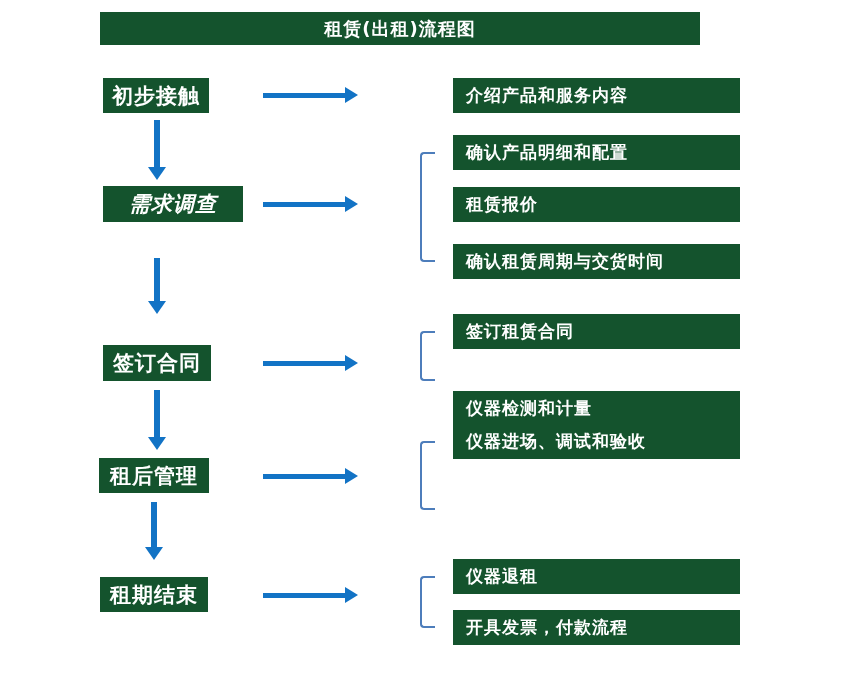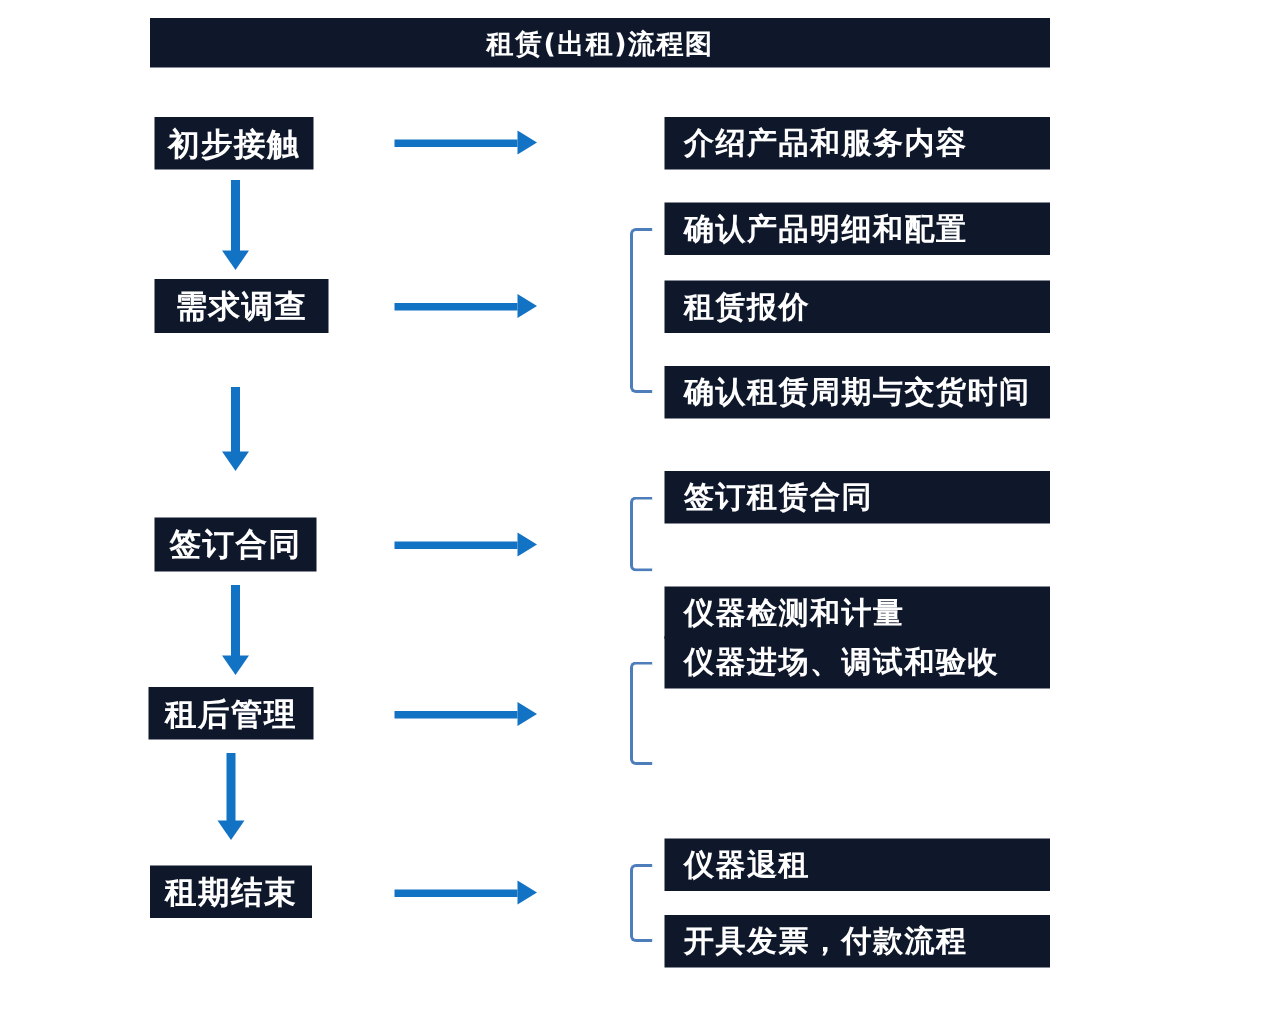--- a/index.html
+++ b/index.html
@@ -6,43 +6,43 @@
   .canvas {
     position: relative;
     width: 844px;
     height: 688px;
     background: #ffffff;
     font-family: "DejaVu Sans", sans-serif;
     overflow: hidden;
   }
   .bluebox {
     position: absolute;
-    background: #0f172a;
+    background: #14532d;
     color: #ffffff;
     font-weight: bold;
     display: flex;
     align-items: center;
     box-sizing: border-box;
     text-align: center;
   }
   .title-bar {
     left: 100px; top: 12px; width: 600px; height: 33px;
     justify-content: center;
     font-size: 18px;
     letter-spacing: 1px;
   }
   .stage {
     justify-content: center;
     font-size: 21px;
     letter-spacing: 1px;
   }
   .output {
-    left: 443px; width: 257px; height: 35px;
+    left: 453px; width: 287px; height: 35px;
     padding-left: 13px;
-    font-size: 20px;
+    font-size: 17px;
     letter-spacing: 1px;
   }
   
   .harrow { position: absolute; width: 96px; height: 16px; }
   .harrow .shaft {
     position: absolute; left: 0; top: 5.5px; width: 82px; height: 5px;
     background: #1273c5;
   }
   .harrow .head {
     position: absolute; left: 82px; top: 0; width: 0; height: 0;
@@ -74,21 +74,21 @@
   }
 </style>
 </head>
 <body>
 
 <div class="canvas">
 
   <div class="bluebox title-bar">租赁(出租)流程图</div>
 
   <div class="bluebox stage" style="left:103px; top:78px;  width:106px; height:35px;">初步接触</div>
-  <div class="bluebox stage" style="left:103px; top:186px; width:116px; height:36px;">需求调查</div>
+  <div class="bluebox stage" style="left:103px; top:186px; width:140px; height:36px;font-style:italic;">需求调查</div>
   <div class="bluebox stage" style="left:103px; top:345px; width:108px; height:36px;">签订合同</div>
   <div class="bluebox stage" style="left:99px;  top:458px; width:110px; height:35px;">租后管理</div>
   <div class="bluebox stage" style="left:100px; top:577px; width:108px; height:35px;">租期结束</div>
 
   <div class="bluebox output" style="top:78px;">介绍产品和服务内容</div>
   <div class="bluebox output" style="top:135px;font-family:Liberation Mono, monospace;">确认产品明细和配置</div>
   <div class="bluebox output" style="top:187px;">租赁报价</div>
   <div class="bluebox output" style="top:244px;">确认租赁周期与交货时间</div>
   <div class="bluebox output" style="top:314px;">签订租赁合同</div>
   <div class="bluebox output" style="top:363px;margin-top:28px;">仪器检测和计量</div>

